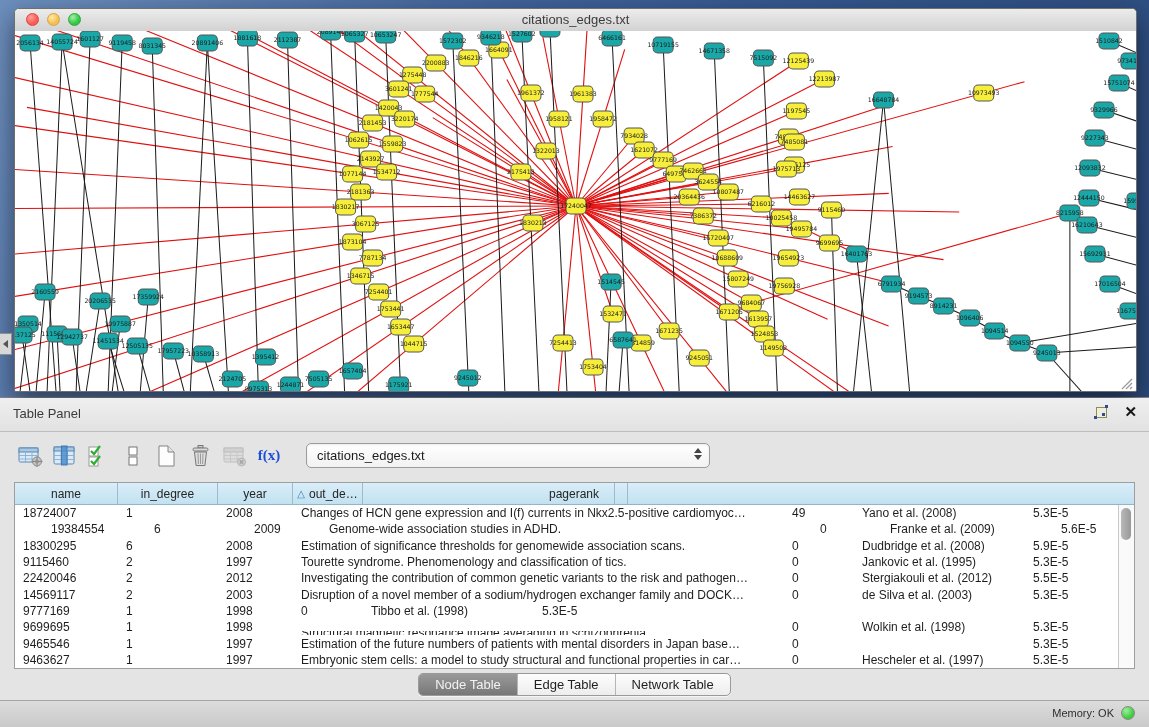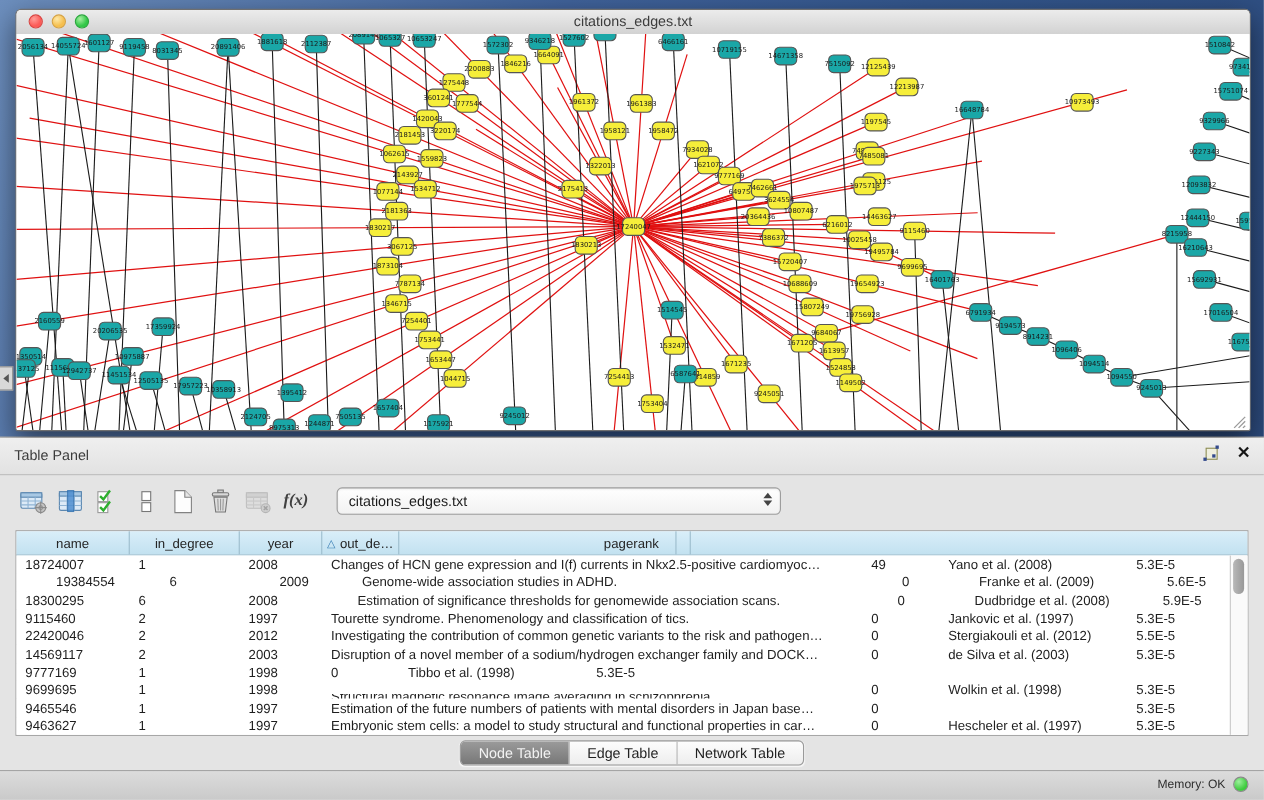--- a/index.html
+++ b/index.html
@@ -33,21 +33,21 @@
     border-bottom:1px solid #bdbdbd;}
   .panel-header .ptitle{position:absolute;left:13px;top:8px;font-size:13px;color:#3b3b3b;}
   .panel-header .hdr-icons{position:absolute;right:12px;top:7px;display:flex;gap:16px;align-items:center;}
   .float-icon{position:relative;width:14px;height:14px;}
   .float-icon .sq{position:absolute;left:2px;top:2px;width:9px;height:9px;border:1.5px solid #8d8d55;background:#efefdf;}
   .float-icon .dot{position:absolute;width:3px;height:3px;background:#334a8c;}
   .float-icon .d1{right:0;top:0;} .float-icon .d2{left:0;bottom:0;} .float-icon .d3{right:3px;bottom:3px;}
   .close-icon{font-size:15px;font-weight:bold;color:#161616;line-height:14px;}
   .toolbar{position:relative;height:47px;display:flex;align-items:center;padding-left:16px;}
   .tb-icon{width:30px;height:26px;display:flex;align-items:center;justify-content:center;margin-right:4px;}
-  .fx{font-family:"Liberation Serif",serif;font-style:italic;font-weight:bold;font-size:15px;color:#404040;}
+  .fx{font-family:"Liberation Serif",serif;font-weight:bold;font-size:15px;color:#1d4ed8;}
   .dropdown{position:relative;margin-left:18px;width:392px;height:23px;background:linear-gradient(#ffffff,#f2f2f2);
     border:1px solid #9d9d9d;border-radius:5px;box-shadow:inset 0 1px 2px rgba(0,0,0,.08);
     display:flex;align-items:center;padding-left:10px;font-size:13px;color:#1c1c1c;}
   .dd-arrows{position:absolute;right:7px;top:4px;display:flex;flex-direction:column;gap:2px;}
   .dd-arrows i{display:block;width:0;height:0;border-left:4px solid transparent;border-right:4px solid transparent;}
   .dd-arrows .up{border-bottom:5px solid #444;} .dd-arrows .dn{border-top:5px solid #444;}
   
   .grid-wrap{position:absolute;left:14px;top:84px;width:1121px;height:187px;background:#fff;
     border:1px solid #9e9e9e;box-sizing:border-box;}
   .grid-header{display:flex;height:22px;background:linear-gradient(#d9eef9,#c2e1f0);
@@ -915,32 +915,32 @@
           <div class="gr-cell" style="width: 75px;">2009</div>
           <div class="gr-cell" style="width: 491px;">Genome-wide association studies in ADHD.</div>
           <div class="gr-cell" style="width: 70px;">0</div>
           <div class="gr-cell" style="width: 171px;">Franke et al. (2009)</div>
           <div class="gr-cell" style="width: 81px;">5.6E-5</div>
         </div>
         <div class="grid-row">
           <div class="gr-cell" style="width: 103px;">18300295</div>
           <div class="gr-cell" style="width: 100px;">6</div>
           <div class="gr-cell" style="width: 75px;">2008</div>
-          <div class="gr-cell" style="width: 491px; margin-left: 24px;">Estimation of significance thresholds for genomewide association scans.</div>
+          <div class="gr-cell" style="width: 491px;">Estimation of significance thresholds for genomewide association scans.</div>
           <div class="gr-cell" style="width: 70px;">0</div>
           <div class="gr-cell" style="width: 171px;">Dudbridge et al. (2008)</div>
           <div class="gr-cell" style="width: 81px;">5.9E-5</div>
         </div>
         <div class="grid-row">
           <div class="gr-cell" style="width: 103px;">9115460</div>
           <div class="gr-cell" style="width: 100px;">2</div>
           <div class="gr-cell" style="width: 75px;">1997</div>
           <div class="gr-cell" style="width: 491px;">Tourette syndrome. Phenomenology and classification of tics.</div>
           <div class="gr-cell" style="width: 70px;">0</div>
-          <div class="gr-cell" style="width: 171px;">Jankovic et al. (1997)</div>
+          <div class="gr-cell" style="width: 171px;">Jankovic et al. (1995)</div>
           <div class="gr-cell" style="width: 81px;">5.3E-5</div>
         </div>
         <div class="grid-row">
           <div class="gr-cell" style="width: 103px;">22420046</div>
           <div class="gr-cell" style="width: 100px;">2</div>
           <div class="gr-cell" style="width: 75px;">2012</div>
           <div class="gr-cell" style="width: 491px;">Investigating the contribution of common genetic variants to the risk and pathogen…</div>
           <div class="gr-cell" style="width: 70px;">0</div>
           <div class="gr-cell" style="width: 171px;">Stergiakouli et al. (2012)</div>
           <div class="gr-cell" style="width: 81px;">5.5E-5</div>

